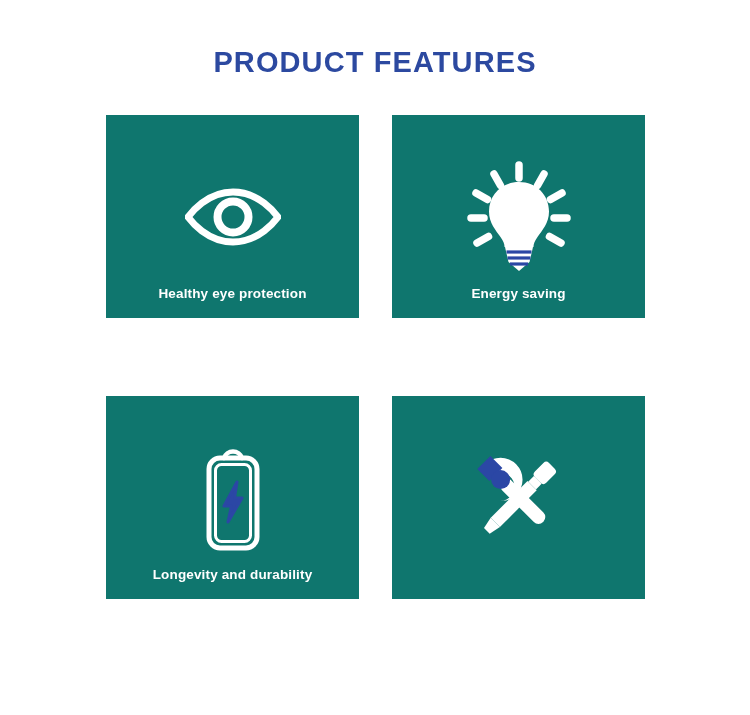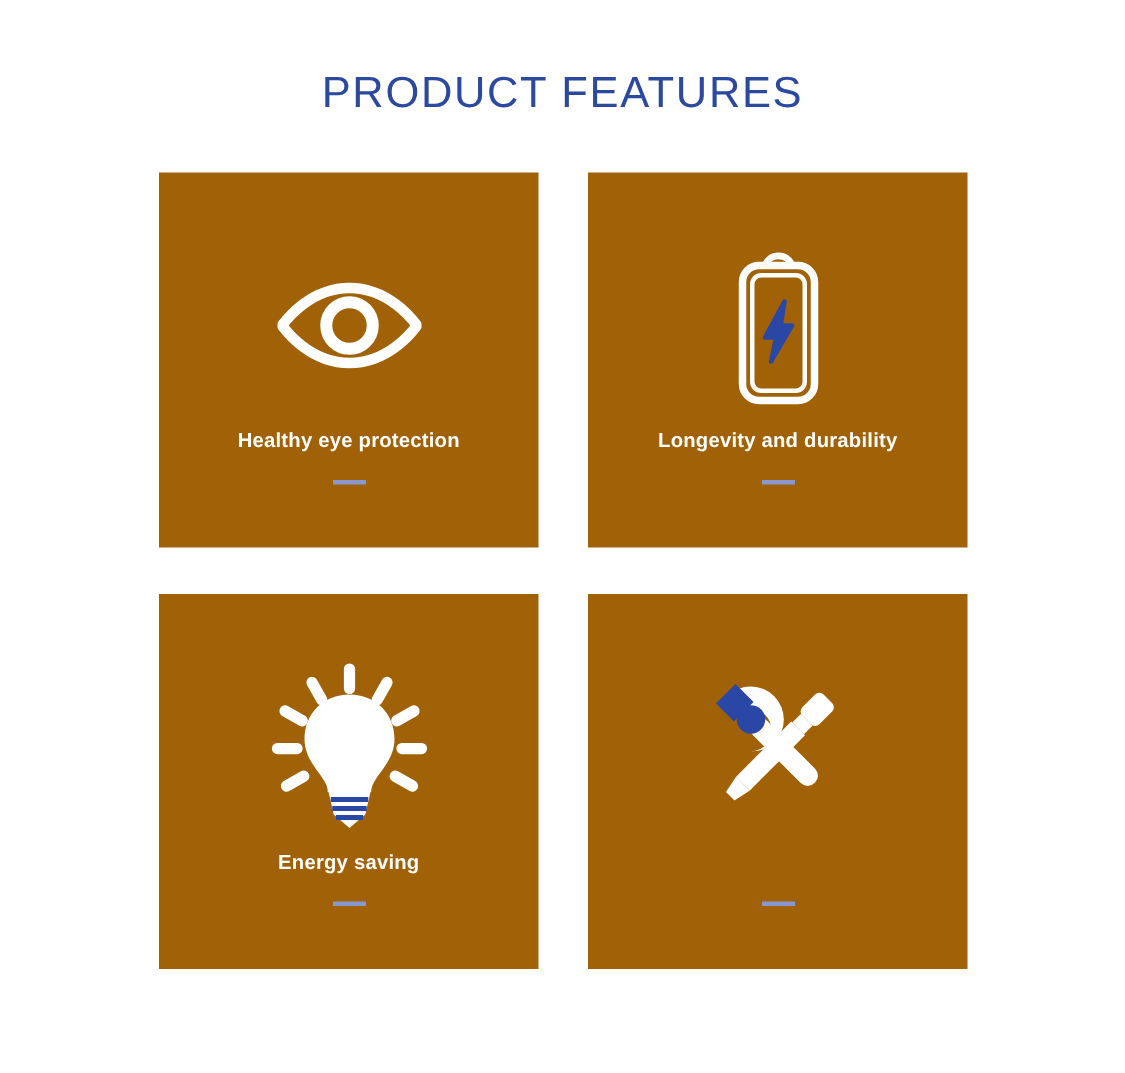--- a/index.html
+++ b/index.html
@@ -23,21 +23,21 @@
   }
 
   
   .page-title {
     position: absolute;
     left: 0;
     top: 44px;
     width: 750px;
     text-align: center;
     font-size: 29px;
-    font-weight: normal;
+    font-weight: bold;
     letter-spacing: 1.1px;
     color: #2c49a0;
     line-height: 36px;
     white-space: nowrap;
   }
 
   
   .features-grid {
     position: absolute;
     left: 106px;
@@ -46,22 +46,22 @@
     display: grid;
     grid-template-columns: 253px 253px;
     grid-template-rows: 253px 253px;
     column-gap: 33px;
     row-gap: 28px;
   }
 
   .feature-card {
     position: relative;
     width: 253px;
-    height: 250px;
-    background: #a16207;
+    height: 203px;
+    background: #0f766e;
     overflow: hidden;
   }
 
   .card-icon {
     position: absolute;
     left: 0;
     top: 42px;
     width: 253px;
     height: 120px;
     display: flex;
@@ -104,37 +104,20 @@
   <div class="features-grid">
 
     <div class="feature-card">
       <div class="card-icon">
         <svg width="96" height="62" viewBox="0 0 96 62" aria-hidden="true">
           <path d="M48 6 C74 6 90 27 93 31 C90 35 74 56 48 56 C22 56 6 35 3 31 C6 27 22 6 48 6 Z" fill="none" stroke="#ffffff" stroke-width="7" stroke-linejoin="round"></path>
           <circle cx="48" cy="31" r="15.5" fill="none" stroke="#ffffff" stroke-width="8"></circle>
         </svg>
       </div>
       <div class="card-label">Healthy eye protection</div>
-      <div class="card-divider"></div>
-    </div>
-
-    <div class="feature-card">
-      <div class="card-icon">
-        <svg width="62" height="112" viewBox="0 0 62 112" aria-hidden="true">
-
-          <path d="M22 16 A9.5 9.5 0 0 1 40 16" fill="none" stroke="#ffffff" stroke-width="4.5" stroke-linecap="round"></path>
-
-          <rect x="7" y="16" width="48" height="90" rx="11" ry="11" fill="none" stroke="#ffffff" stroke-width="5"></rect>
-          <rect x="13.5" y="22.5" width="35" height="77" rx="6" ry="6" fill="none" stroke="#ffffff" stroke-width="3"></rect>
-
-          <path d="M35 40 L22 64 L29.5 64 L26 80 L40 56 L32.5 56 Z" fill="#2b47a5"></path>
-          <path d="M35 40 L22 64 L29.5 64 L26 80 L40 56 L32.5 56 Z" fill="none" stroke="#2b47a5" stroke-width="3" stroke-linejoin="round"></path>
-        </svg>
-      </div>
-      <div class="card-label">Longevity and durability</div>
       <div class="card-divider"></div>
     </div>
 
     <div class="feature-card">
       <div class="card-icon">
         <svg width="104" height="112" viewBox="0 0 104 112" aria-hidden="true">
           <g stroke="#ffffff" stroke-width="7.5" stroke-linecap="round">
             <line x1="52" y1="4" x2="52" y2="17"></line>
             <line x1="27" y1="13" x2="33.5" y2="24.5"></line>
             <line x1="77" y1="13" x2="70.5" y2="24.5"></line>
@@ -162,20 +145,37 @@
             <line x1="43" y1="103" x2="61" y2="103"></line>
           </g>
         </svg>
       </div>
       <div class="card-label">Energy saving</div>
       <div class="card-divider"></div>
     </div>
 
     <div class="feature-card">
       <div class="card-icon">
+        <svg width="62" height="112" viewBox="0 0 62 112" aria-hidden="true">
+
+          <path d="M22 16 A9.5 9.5 0 0 1 40 16" fill="none" stroke="#ffffff" stroke-width="4.5" stroke-linecap="round"></path>
+
+          <rect x="7" y="16" width="48" height="90" rx="11" ry="11" fill="none" stroke="#ffffff" stroke-width="5"></rect>
+          <rect x="13.5" y="22.5" width="35" height="77" rx="6" ry="6" fill="none" stroke="#ffffff" stroke-width="3"></rect>
+
+          <path d="M35 40 L22 64 L29.5 64 L26 80 L40 56 L32.5 56 Z" fill="#2b47a5"></path>
+          <path d="M35 40 L22 64 L29.5 64 L26 80 L40 56 L32.5 56 Z" fill="none" stroke="#2b47a5" stroke-width="3" stroke-linejoin="round"></path>
+        </svg>
+      </div>
+      <div class="card-label">Longevity and durability</div>
+      <div class="card-divider"></div>
+    </div>
+
+    <div class="feature-card">
+      <div class="card-icon">
         <svg width="104" height="104" viewBox="0 0 104 104" aria-hidden="true">
 
           <g transform="rotate(45 52 52)">
             <rect x="44.5" y="6" width="16" height="20" rx="4" ry="4" fill="#ffffff"></rect>
             <rect x="47" y="26" width="11" height="8" fill="#ffffff"></rect>
             <rect x="46" y="34" width="13" height="52" fill="#ffffff"></rect>
             <path d="M46 86 L59 86 L56.5 98 L48.5 98 Z" fill="#ffffff"></path>
           </g>
 
           <g transform="rotate(-45 52 52)">

